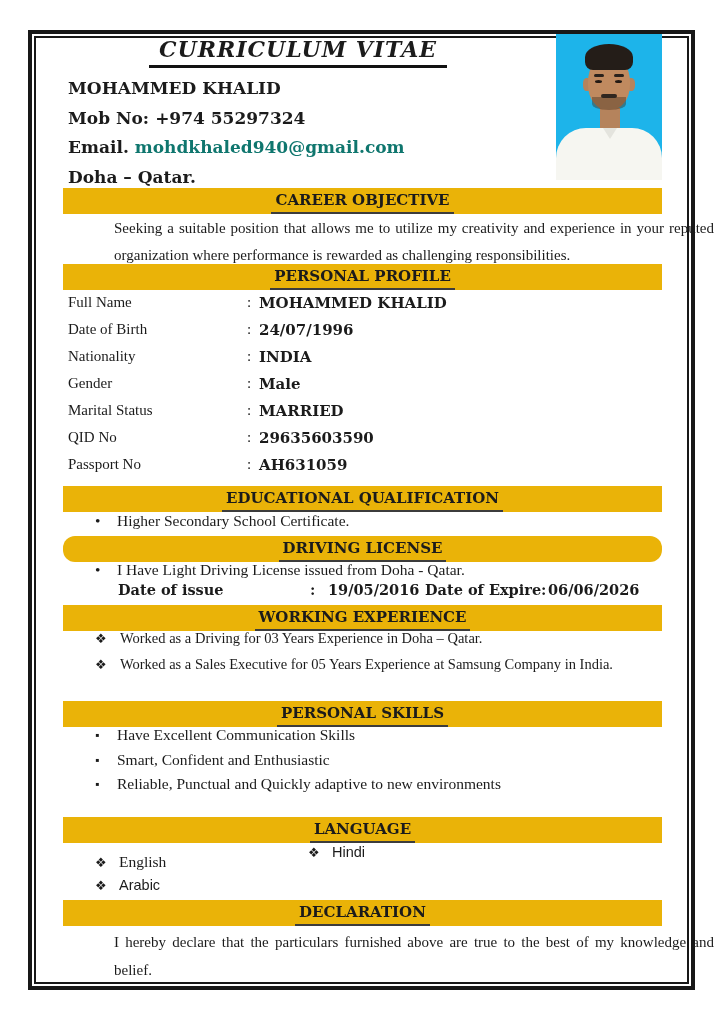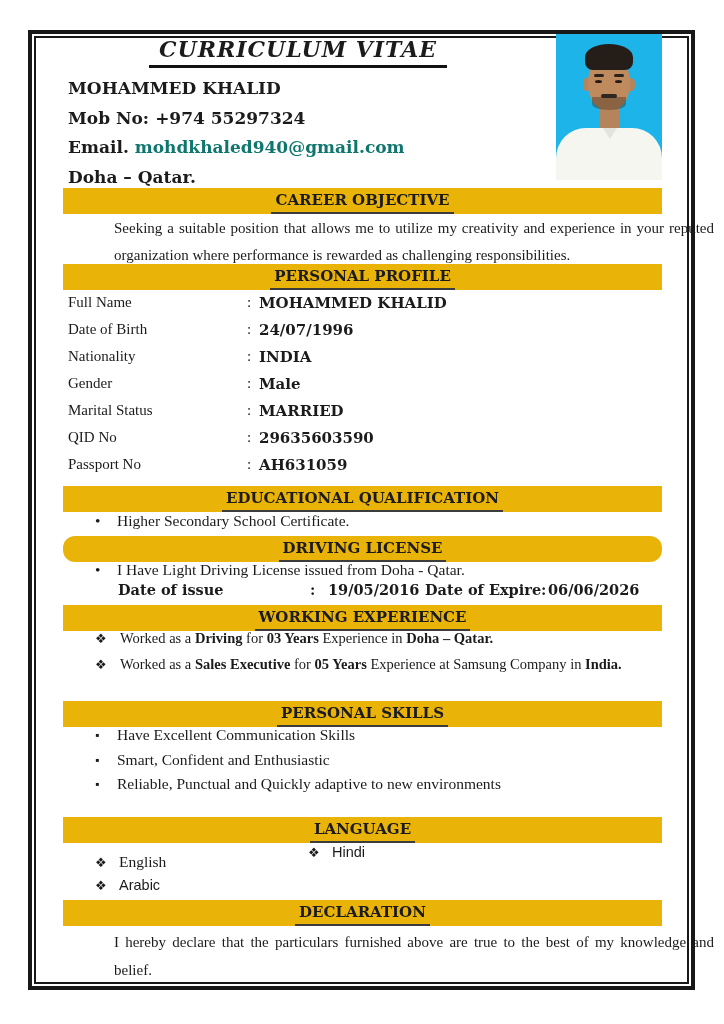--- a/index.html
+++ b/index.html
@@ -61,21 +61,21 @@
   .mk{display:inline-block;width:22px;}
   
   #dl-dates{position:absolute;left:118px;top:581px;width:540px;height:22px;
     font-family:"DejaVu Serif",serif;font-weight:bold;font-size:14.5px;}
   #dl-dates span{position:absolute;top:0;white-space:nowrap;}
   .dl-l{left:0;} .dl-c{left:192px;} .dl-i{left:210px;} .dl-el{left:307px;} .dl-ed{left:430px;}
   
   #we-rows{position:absolute;left:95px;top:630px;width:572px;font-size:14.5px;}
   .we-row{height:25.6px;white-space:nowrap;}
   .we-row .dia{display:inline-block;width:25px;font-size:13px;}
-  .we-row b{font-weight:bold;margin-top:16px;}
+  .we-row b{font-weight:normal;margin-top:16px;}
   
   #ps-rows{position:absolute;left:95px;top:726px;width:560px;font-size:15.5px;}
   .ps-row{height:24.6px;}
   .ps-row .sq{display:inline-block;width:22px;font-size:12px;vertical-align:1px;}
   
   #lang{position:absolute;left:95px;top:844px;width:520px;height:60px;font-size:15.5px;}
   .lang-item{position:absolute;white-space:nowrap;}
   #lang-hindi{left:213px;top:0;font-family:"Liberation Sans",sans-serif;font-size:14.5px;}
   #lang-english{left:0;top:9px;}
   #lang-arabic{left:0;top:33px;font-family:"Liberation Sans",sans-serif;font-size:14.5px;}

